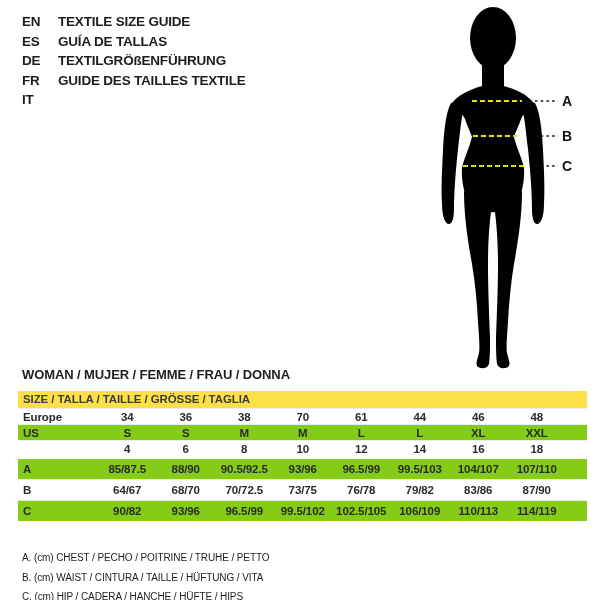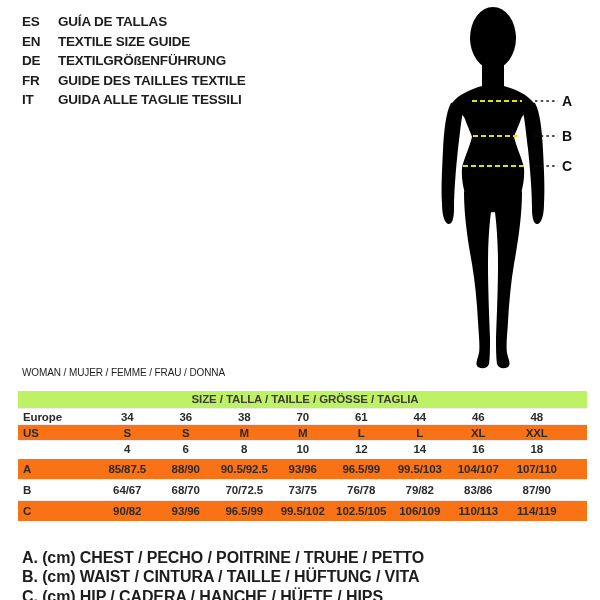--- a/index.html
+++ b/index.html
@@ -17,62 +17,61 @@
   .lang-code{width:36px;flex:0 0 36px;}
   
   .figure{position:absolute;left:420px;top:0;width:180px;height:375px;}
   .figure svg{display:block;}
   .measure-label{font-size:14px;font-weight:600;fill:#111;
     font-family:"Liberation Sans", sans-serif;}
   .dash-yellow{stroke:#e3e300;stroke-width:2.2;stroke-dasharray:5 3;fill:none;}
   .dash-black{stroke:#141414;stroke-width:1.6;stroke-dasharray:2.5 3.2;fill:none;}
   
   .section-title{position:absolute;left:22px;top:367px;
-    font-size:10px;font-weight:normal;letter-spacing:-0.1px;color:#1d1d1d;}
+    font-size:13px;font-weight:bold;letter-spacing:-0.1px;color:#1d1d1d;}
   
   .table-wrap{position:absolute;left:18px;top:391px;width:569px;}
-  .table-header{height:17px;line-height:17px;background:#bef264;
+  .table-header{height:17px;line-height:17px;background:#fde047;
     font-size:11.5px;font-weight:bold;color:#3c3c3c;padding-left:5px;
-    letter-spacing:-0.1px;text-align:center;}
+    letter-spacing:-0.1px;}
   table.sizes{border-collapse:collapse;table-layout:fixed;width:569px;
     font-size:11.5px;font-weight:bold;color:#2b2b2b;letter-spacing:-0.1px;}
   table.sizes td{text-align:center;padding:0;border-top:1px solid #ececec;}
   table.sizes td.rowlabel{text-align:left;padding-left:5px;font-weight:bold;}
   tr.small td{height:15px;margin-left:42px;}
   tr.tall td{height:20px;}
-  tr.shaded td{background:#f97316;}
+  tr.shaded td{background:#84cc16;}
   tr.gap-before td{border-top:3px solid #ffffff;}
   
   .legend{position:absolute;left:22px;top:548px;}
   .legend-line{height:19.5px;display:flex;align-items:center;
-    font-size:16px;font-weight:bold;letter-spacing:-0.1px;color:#1d1d1d;}
+    font-size:10px;font-weight:normal;letter-spacing:-0.1px;color:#1d1d1d;}
 </style>
 </head>
 <body>
 
 <div class="langs">
   <div class="lang-line">
+    <span class="lang-code">EN</span>
+    <span class="lang-text">TEXTILE SIZE GUIDE</span>
+  </div>
+  <div class="lang-line">
     <span class="lang-code">ES</span>
     <span class="lang-text">GUÍA DE TALLAS</span>
   </div>
   <div class="lang-line">
-    <span class="lang-code">EN</span>
-    <span class="lang-text">TEXTILE SIZE GUIDE</span>
-  </div>
-  <div class="lang-line">
     <span class="lang-code">DE</span>
     <span class="lang-text">TEXTILGRÖßENFÜHRUNG</span>
   </div>
   <div class="lang-line">
     <span class="lang-code">FR</span>
     <span class="lang-text">GUIDE DES TAILLES TEXTILE</span>
   </div>
   <div class="lang-line">
     <span class="lang-code">IT</span>
-    <span class="lang-text">GUIDA ALLE TAGLIE TESSILI</span>
   </div>
 </div>
 
 <div class="figure">
   <svg width="180" height="375" viewBox="0 0 180 375">
     <g fill="#000000">
 
       <ellipse cx="73" cy="38" rx="23" ry="31"></ellipse>
 
       <path d="M 62 55 L 62 86

